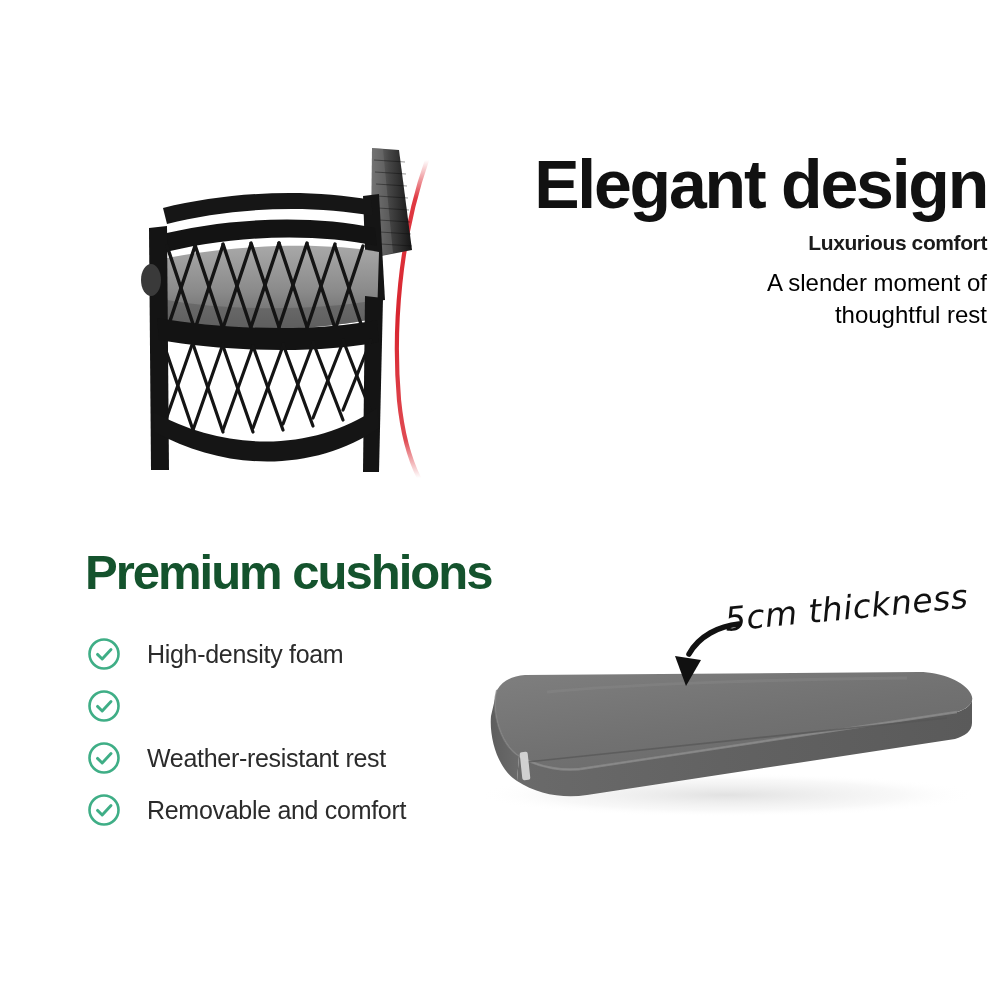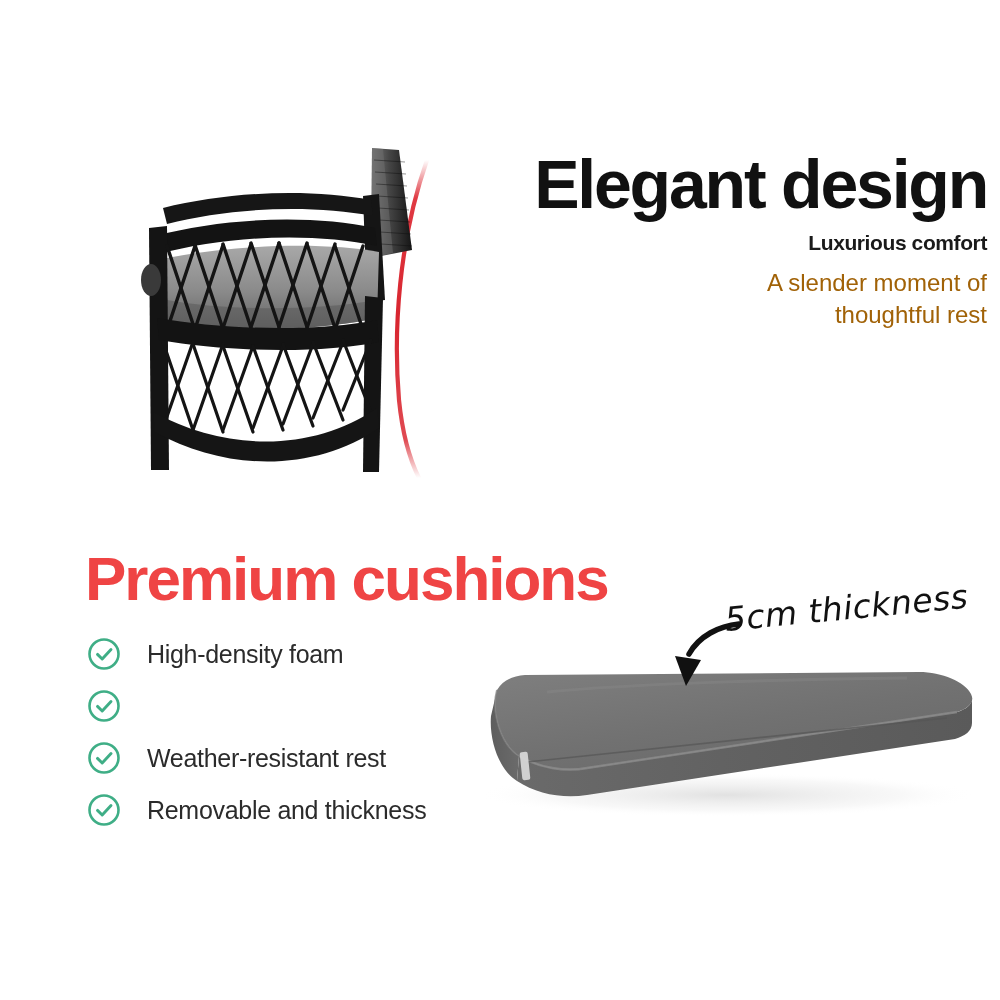--- a/index.html
+++ b/index.html
@@ -41,34 +41,34 @@
     font-weight: 600;
     color: #1a1a1a;
     letter-spacing: -0.4px;
     line-height: 1.0;
     margin: 14px 0 0 0;
   }
   .elegant-desc {
     font-family: "Liberation Sans", sans-serif;
     font-size: 24px;
     font-weight: 400;
-    color: #a16207;
+    color: #000000;
     line-height: 1.32;
     margin: 14px 0 0 0;
   }
 
   
   .premium-title {
     position: absolute;
     left: 58px;
     top: 548px;
     font-family: "Liberation Sans", sans-serif;
-    font-size: 62px;
+    font-size: 49px;
     font-weight: 700;
-    color: #ef4444;
+    color: #14532d;
     letter-spacing: -2.0px;
     line-height: 1.0;
     margin: 0;
     white-space: nowrap;
   }
 
   
   .feature-list {
     position: absolute;
     left: 60px;
@@ -301,19 +301,19 @@
         <circle cx="17" cy="17" r="14.5" fill="none" stroke="#3fae86" stroke-width="2.6"></circle>
         <path d="M 10.5 17.4 L 15.2 22 L 24 12.6" fill="none" stroke="#3fae86" stroke-width="2.9" stroke-linecap="round" stroke-linejoin="round"></path>
       </svg>
       <span class="feature-label">Weather-resistant rest</span>
     </li>
     <li class="feature-item">
       <svg class="feature-icon" viewBox="0 0 34 34" xmlns="http://www.w3.org/2000/svg">
         <circle cx="17" cy="17" r="14.5" fill="none" stroke="#3fae86" stroke-width="2.6"></circle>
         <path d="M 10.5 17.4 L 15.2 22 L 24 12.6" fill="none" stroke="#3fae86" stroke-width="2.9" stroke-linecap="round" stroke-linejoin="round"></path>
       </svg>
-      <span class="feature-label">Removable and thickness</span>
+      <span class="feature-label">Removable and comfort</span>
     </li>
   </ul>
 
   <div class="callout-text">5cm thickness</div>
 
 </div>
 
 </body></html>

